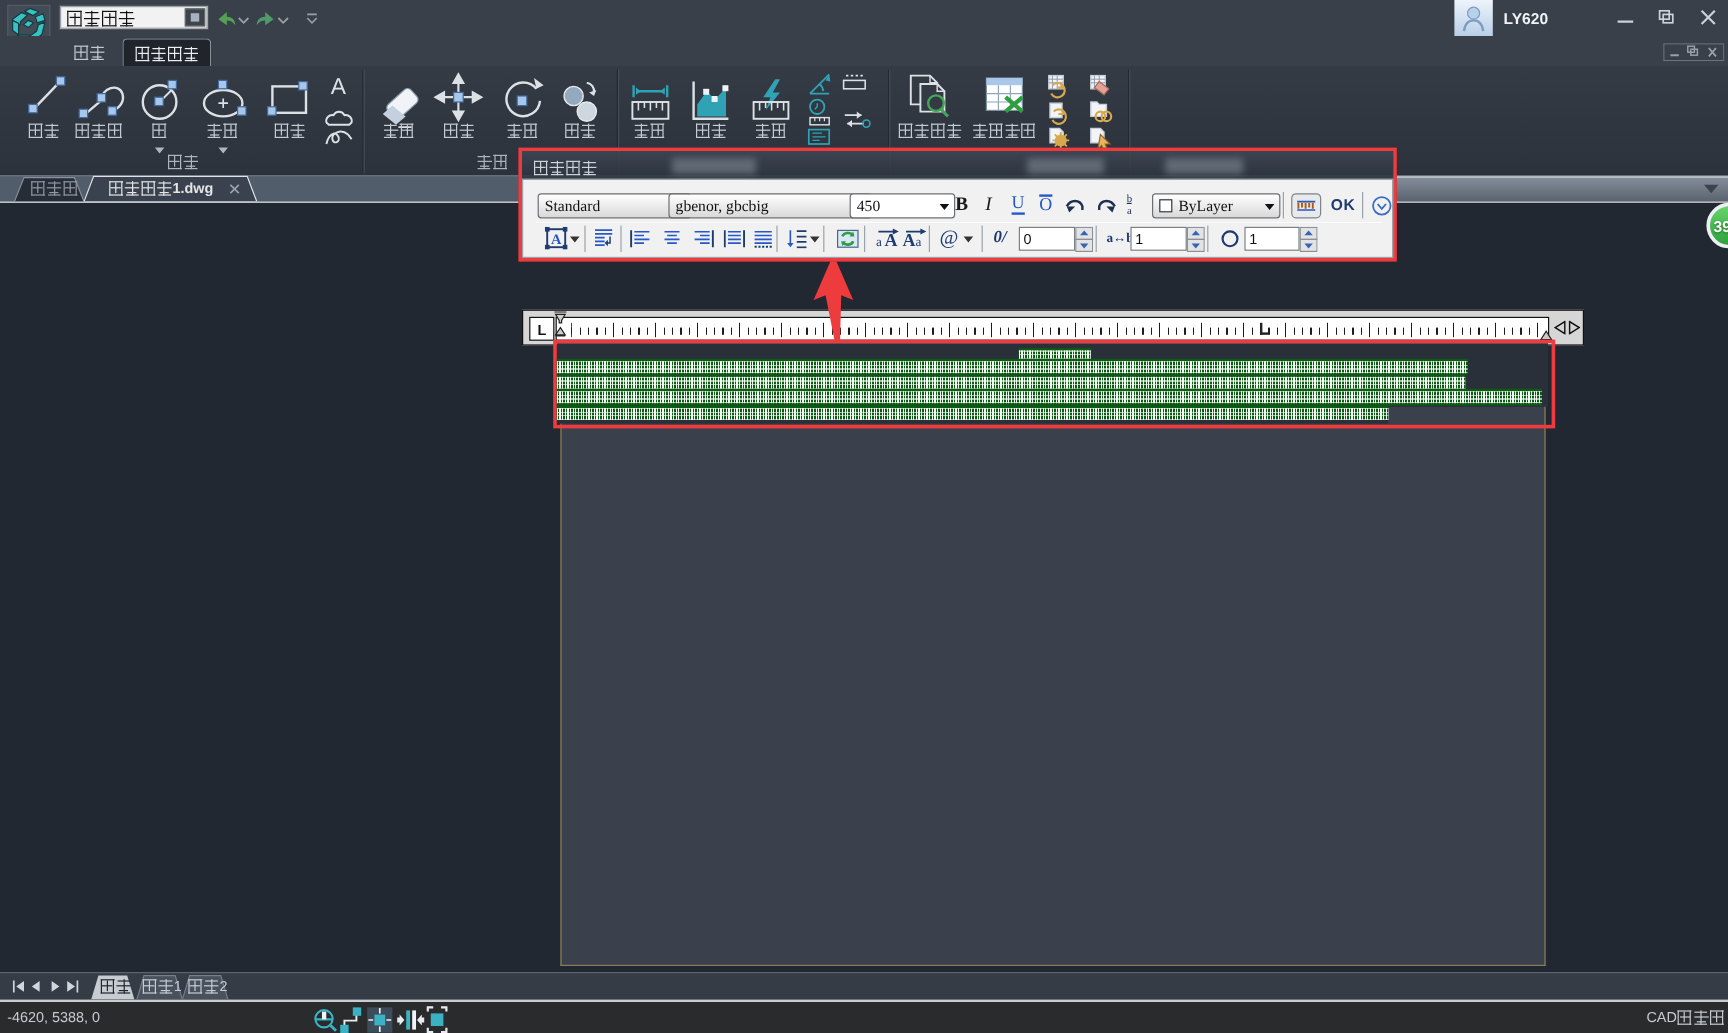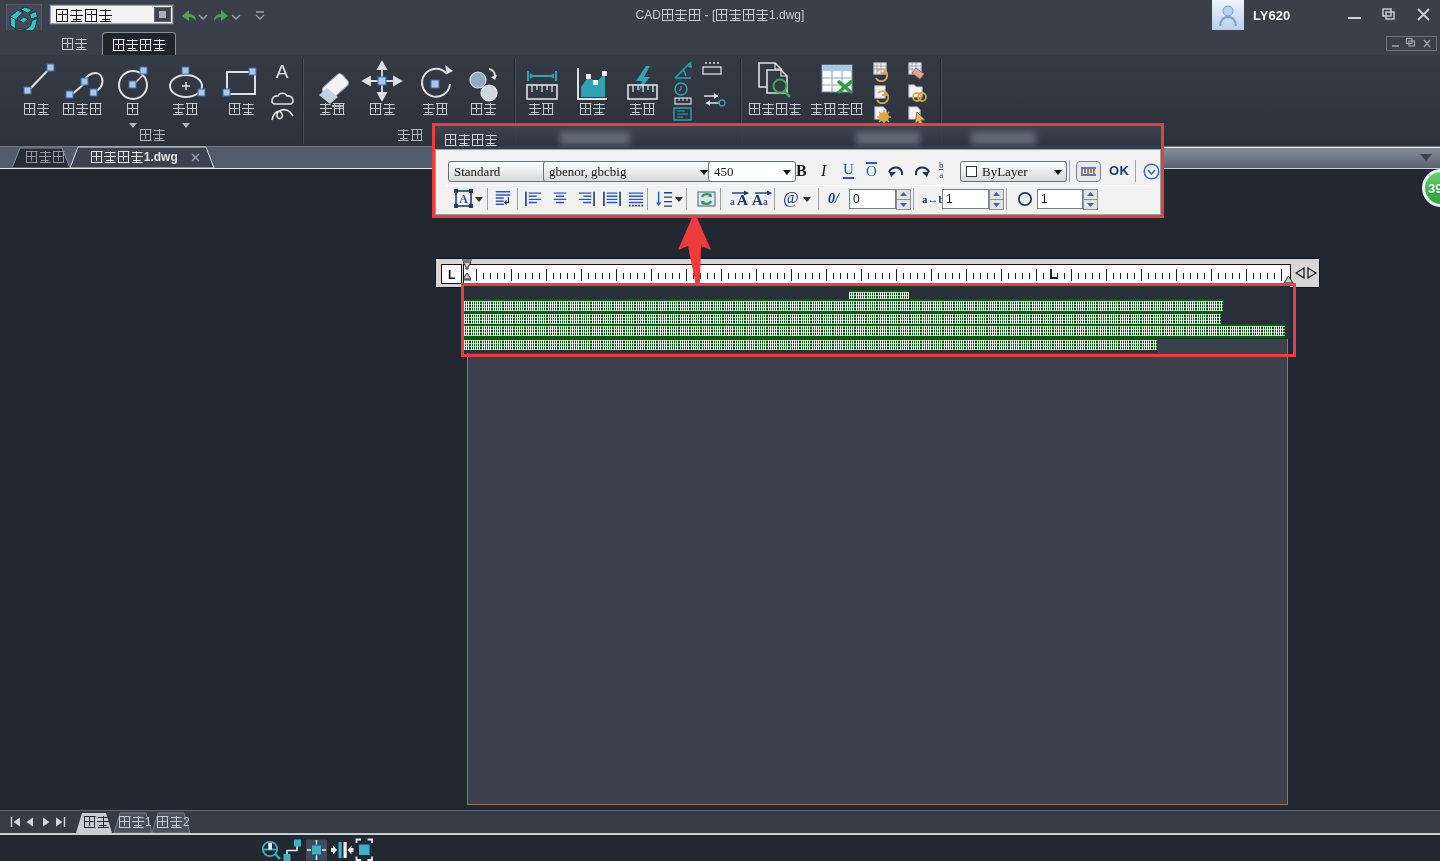--- a/index.html
+++ b/index.html
@@ -89,21 +89,20 @@
         <div style="position:absolute;left:4px;top:3px;width:7px;height:7px;background:#a9b2bc"></div>
       </div>
     </div>
 <svg class="abs" style="left:180px;top:9px" width="90" height="14" viewBox="0 0 90 14">
 <path d="M2 7 L9 1 L9 5 C14 5 16 8 16 12 C14 9 12 8 9 8 L9 12 Z" fill="#55a055"></path>
 <path d="M19 9 l4 4 4-4" stroke="#9aa0a8" stroke-width="1.5" fill="none" transform="translate(0,-3)"></path>
 <path d="M48 7 L41 1 L41 5 C36 5 34 8 34 12 C36 9 38 8 41 8 L41 12 Z" fill="#4f9a68"></path>
 <path d="M52 9 l4 4 4-4" stroke="#9aa0a8" stroke-width="1.5" fill="none" transform="translate(0,-3)"></path>
 <path d="M76 3 h8 M76 6 l4 4 4-4" stroke="#9aa0a8" stroke-width="1.3" fill="none"></path>
 </svg>
-<div id="apptitle">CAD<i class="h"></i><i class="hv"></i><i class="h"></i> - [<i class="h"></i><i class="hv"></i><i class="h"></i><i class="hv"></i>1.dwg]</div>
 <div id="userbox"><svg width="32" height="30" viewBox="0 0 32 30">
         <circle cx="16" cy="11" r="5" fill="#b9d2ec" stroke="#7d9cc0"></circle>
         <path d="M8 26 C9 18 13 17 16 17 C19 17 23 18 24 26" fill="none" stroke="#7d9cc0" stroke-width="2"></path>
       </svg></div>
 <div id="username">LY620</div>
 <svg class="abs" style="left:1345px;top:8px" width="92" height="14" viewBox="0 0 92 14">
 <path d="M3 10 h13" stroke="#cdd2d8" stroke-width="2"></path>
 <rect x="41" y="4" width="8" height="7" fill="none" stroke="#cdd2d8" stroke-width="1.4"></rect>
 <rect x="38" y="1" width="8" height="7" fill="none" stroke="#cdd2d8" stroke-width="1.4"></rect>
 <path d="M73 1 L84 12 M84 1 L73 12" stroke="#cdd2d8" stroke-width="1.8"></path>
@@ -348,20 +347,24 @@
 </svg>
 <svg class="abs" style="left:70px;top:812px" width="135" height="21" viewBox="0 0 135 21">
 <path d="M6 21 L12 1 L36 1 L42 21 Z" fill="#c7ccd3"></path>
 <path d="M44 21 L50 1 L76 1 L82 21 Z" fill="#49515d" stroke="#767e8a"></path>
 <path d="M82 21 L88 1 L114 1 L120 21 Z" fill="#49515d" stroke="#767e8a"></path>
 </svg>
 <div class="abs" style="left:83px;top:815px;font-size:12px;font-weight:bold;color:#20262e"><i class="h"></i><i class="hv"></i></div>
 <div class="abs" style="left:118px;top:815px;font-size:12px;color:#c4cdd6"><i class="h"></i><i class="hv"></i>1</div>
 <div class="abs" style="left:156px;top:815px;font-size:12px;color:#c4cdd6"><i class="h"></i><i class="hv"></i>2</div>
 
+<div id="statusbar">
+      <div id="coords">-4620, 5388, 0</div>
+<div id="brand">CAD<i class="h"></i><i class="hv"></i><i class="h"></i></div>
+    </div>
 <svg class="abs" style="left:259px;top:837px" width="122" height="26" viewBox="0 0 122 26">
 <g stroke="#3ab2c4" stroke-width="1.8" fill="none">
 <circle cx="11" cy="12" r="7.2"></circle>
         <path d="M4 12.5 h14"></path>
         <path d="M16.5 17.5 l4.5 4.5" stroke-width="2.4"></path>
 </g>
 <rect x="9.3" y="6" width="3.6" height="6.5" fill="#f2f5f7"></rect>
 <path d="M28 21 v-7.5 h10 v-7" stroke="#e8ecef" stroke-width="1.6" fill="none"></path>
 <g fill="#3ab2c4">
         <rect x="24.5" y="17" width="7" height="7"></rect>
@@ -392,21 +395,21 @@
 <div style="position:absolute;left:125px;top:6px;width:70px;height:13px;background:rgba(205,215,225,.30);filter:blur(3px)"></div>
 <div style="position:absolute;left:421px;top:6px;width:64px;height:13px;background:rgba(205,215,225,.30);filter:blur(3px)"></div>
 <div style="position:absolute;left:536px;top:6px;width:65px;height:13px;background:rgba(205,215,225,.30);filter:blur(3px)"></div>
 </div>
 <div id="dlgpanel">
 
 <div class="combo" style="left:12px;top:11px;width:128px">
           <span>Standard</span>
           <div class="ca"></div>
         </div>
-<div class="combo" style="left:107px;top:11px;width:170px">
+<div class="combo" style="left:121px;top:11px;width:170px">
           <span>gbenor, gbcbig</span>
           <div class="ca"></div>
         </div>
 <div class="combo" style="left:272px;top:11px;width:88px;background:#fff">
           <span>450</span>
           <div class="ca"></div>
         </div>
 <div class="abs" style="left:360px;top:12px;font-family:'Liberation Serif',serif;font-size:16px;font-weight:bold;color:#1a1a1a">B</div>
 <div class="abs" style="left:385px;top:12px;font-family:'Liberation Serif',serif;font-size:16px;font-style:italic;color:#1a1a1a">I</div>
 <div class="abs" style="left:407px;top:12px;font-family:'Liberation Serif',serif;font-size:15px;color:#2757c8;border-bottom:2px solid #2757c8;line-height:15px">U</div>

